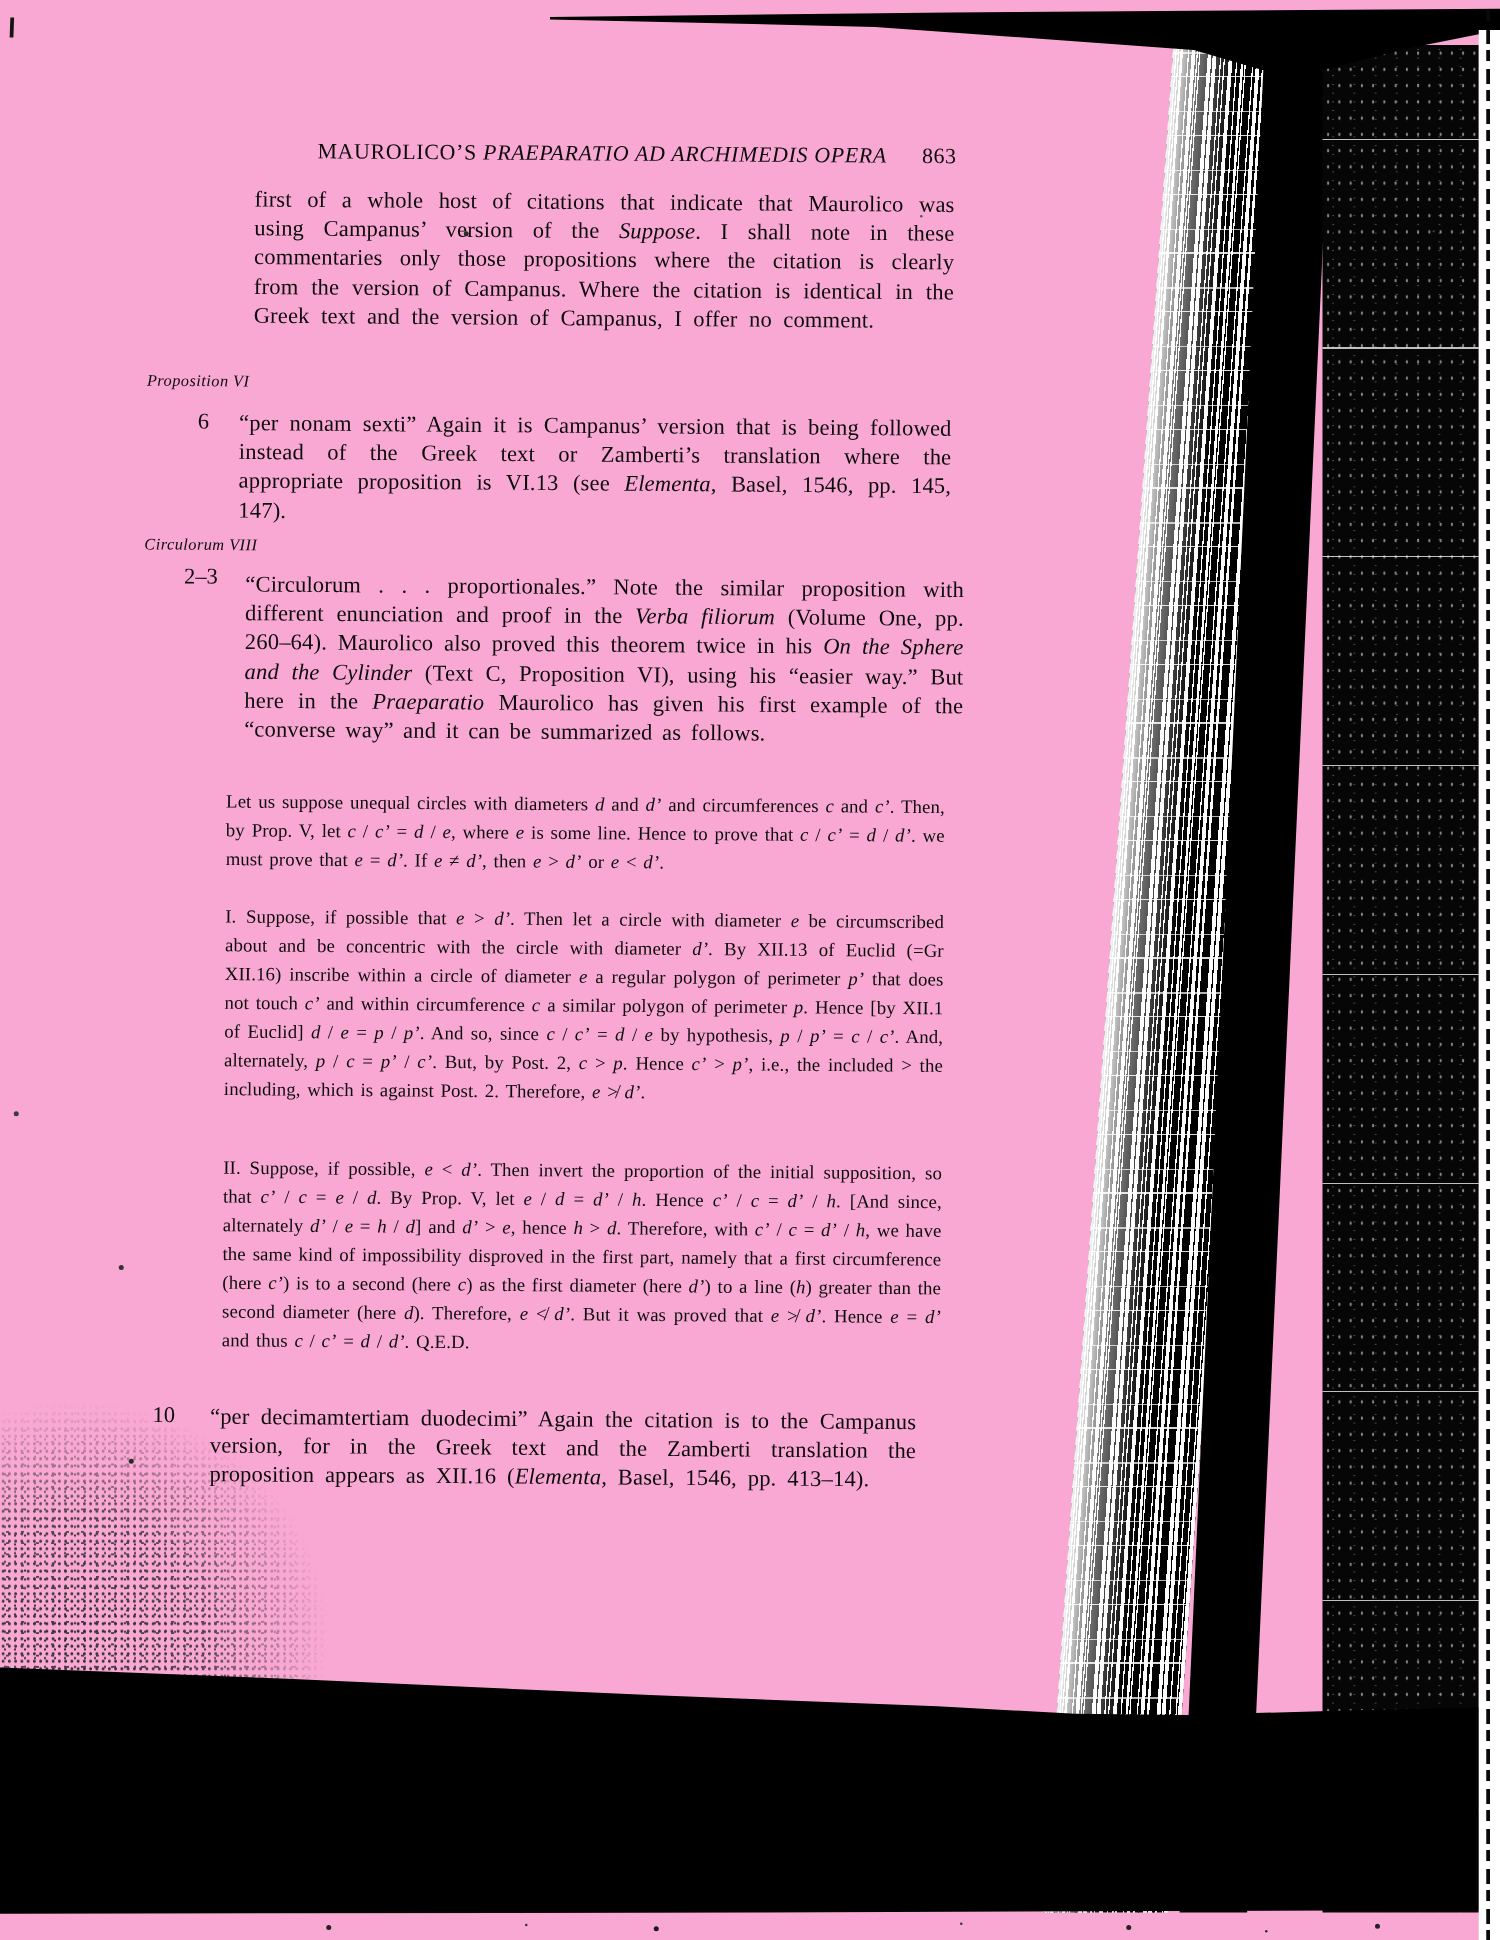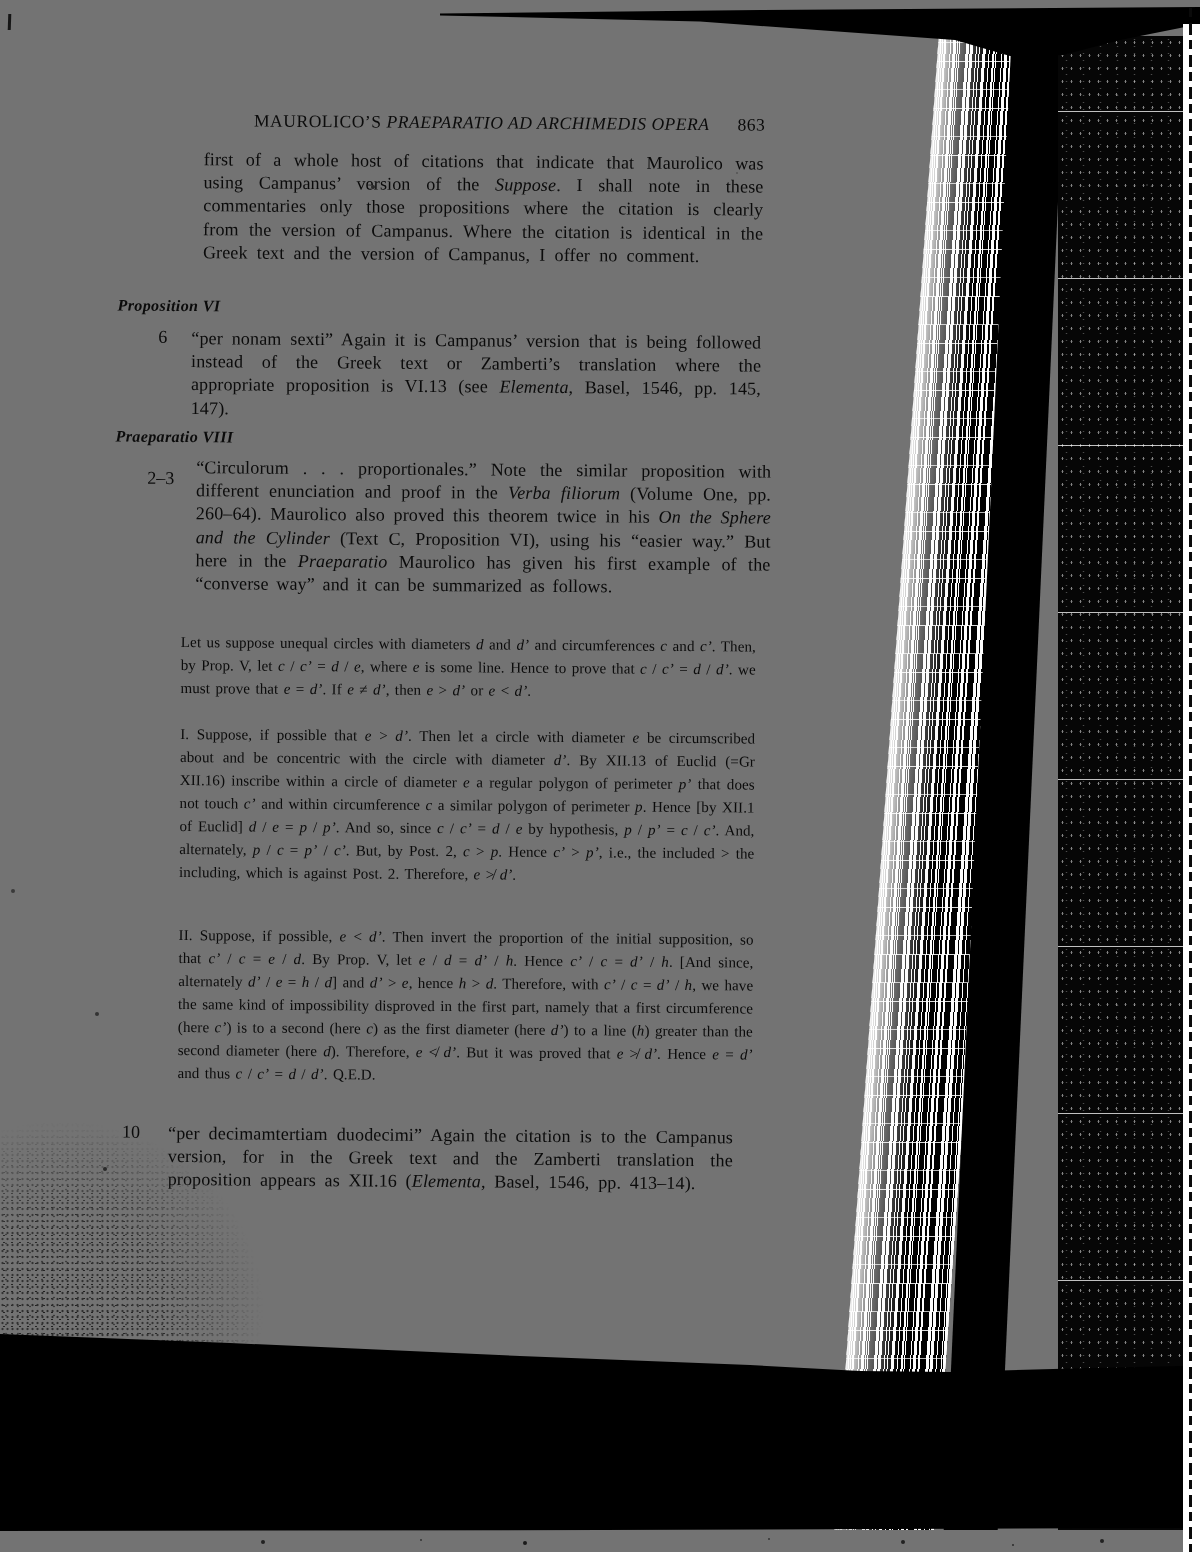--- a/index.html
+++ b/index.html
@@ -1,33 +1,33 @@
 <!DOCTYPE html>
 <html><head>
 <meta charset="utf-8">
 <style>
   html,body { margin:0; padding:0; background:#ffffff; }
   .canvas {
     position:relative; width:1200px; height:1552px; overflow:hidden;
-    background:#737373; color:#0b0b0b;
+    background:#f9a8d4; color:#0b0b0b;
     font-family:"Liberation Serif","DejaVu Serif",serif;
   }
   
   .text-layer { position:absolute; inset:0; transform:rotate(0.45deg); transform-origin:180px 120px; }
   .header { position:absolute; left:254px; top:110px; font-size:17.5px; letter-spacing:0.55px; white-space:nowrap; }
   .pagenum { margin-left:28px; letter-spacing:0.5px; }
   .block { position:absolute; margin:0; text-align:justify; }
   .main-text { font-size:18px; line-height:23.2px; word-spacing:4px; letter-spacing:0.15px; }
   .intro { left:204px; top:148px; width:560px; word-spacing:4.5px; }
-  .prop-heading { position:absolute; margin:0; font-size:16px; font-weight:bold; font-style:italic; letter-spacing:0.4px; }
+  .prop-heading { position:absolute; margin:0; font-size:13px; font-weight:normal; font-style:italic; letter-spacing:0.4px; }
   .h-vi   { left:119px; top:297px; }
   .h-viii { left:118px; top:428px; }
   .item-num { position:absolute; font-size:18px; }
   .num-6  { left:160px; top:327px; }
-  .num-23 { left:150px; top:468px; }
+  .num-23 { left:150px; top:451px; }
   .num-10 { left:130px; top:1122px; }
   .body-6  { left:193px; top:327px;  width:570px; }
   .body-23 { left:199px; top:456px;  width:575px; word-spacing:3px; }
   .body-10 { left:176px; top:1122px; width:565px; }
   .quote-p { position:absolute; left:185px; width:575px; margin:0; text-align:justify;
              font-size:15px; line-height:23px; word-spacing:1.5px; letter-spacing:0.1px; }
   .q1 { top:631px; } .q2 { top:723px; } .q3 { top:924px; }
 
   
   .artifact { position:absolute; pointer-events:none; }
@@ -84,21 +84,21 @@
       <span><span>MAUROLICO’S </span><i>PRAEPARATIO AD ARCHIMEDIS OPERA</i></span><span class="pagenum">863</span>
     </div>
 
     <p class="block main-text intro"><span>first of a whole host of citations that indicate that Maurolico was using Campanus’ version of the </span><i>Suppose</i><span>. I shall note in these commentaries only those propositions where the citation is clearly from the version of Campanus. Where the citation is identical in the Greek text and the version of Campanus, I offer no comment.</span></p>
 
     <h3 class="prop-heading h-vi">Proposition VI</h3>
 
     <span class="item-num num-6">6</span>
     <p class="block main-text body-6"><span>“per nonam sexti” Again it is Campanus’ version that is being followed instead of the Greek text or Zamberti’s translation where the appropriate proposition is VI.13 (see </span><i>Elementa</i><span>, Basel, 1546, pp. 145, 147).</span></p>
 
-    <h3 class="prop-heading h-viii">Praeparatio VIII</h3>
+    <h3 class="prop-heading h-viii">Circulorum VIII</h3>
 
     <span class="item-num num-23">2–3</span>
     <p class="block main-text body-23"><span>“Circulorum . . . proportionales.” Note the similar proposition with different enunciation and proof in the </span><i>Verba filiorum</i><span> (Volume One, pp. 260–64). Maurolico also proved this theorem twice in his </span><i>On the Sphere and the Cylinder</i><span> (Text C, Proposition VI), using his “easier way.” But here in the </span><i>Praeparatio</i><span> Maurolico has given his first example of the “converse way” and it can be summarized as follows.</span></p>
 
     <p class="quote-p q1"><span>Let us suppose unequal circles with diameters </span><i>d</i><span> and </span><i>d’</i><span> and circumferences </span><i>c</i><span> and </span><i>c’</i><span>. Then, by Prop. V, let </span><i>c</i><span> / </span><i>c’</i><span> = </span><i>d</i><span> / </span><i>e</i><span>, where </span><i>e</i><span> is some line. Hence to prove that </span><i>c</i><span> / </span><i>c’</i><span> = </span><i>d</i><span> / </span><i>d’</i><span>. we must prove that </span><i>e</i><span> = </span><i>d’</i><span>. If </span><i>e</i><span> ≠ </span><i>d’</i><span>, then </span><i>e</i><span> &gt; </span><i>d’</i><span> or </span><i>e</i><span> &lt; </span><i>d’</i><span>.</span></p>
     <p class="quote-p q2"><span>I. Suppose, if possible that </span><i>e</i><span> &gt; </span><i>d’</i><span>. Then let a circle with diameter </span><i>e</i><span> be circumscribed about and be concentric with the circle with diameter </span><i>d’</i><span>. By XII.13 of Euclid (=Gr XII.16) inscribe within a circle of diameter </span><i>e</i><span> a regular polygon of perimeter </span><i>p’</i><span> that does not touch </span><i>c’</i><span> and within circumference </span><i>c</i><span> a similar polygon of perimeter </span><i>p</i><span>. Hence [by XII.1 of Euclid] </span><i>d</i><span> / </span><i>e</i><span> = </span><i>p</i><span> / </span><i>p’</i><span>. And so, since </span><i>c</i><span> / </span><i>c’</i><span> = </span><i>d</i><span> / </span><i>e</i><span> by hypothesis, </span><i>p</i><span> / </span><i>p’</i><span> = </span><i>c</i><span> / </span><i>c’</i><span>. And, alternately, </span><i>p</i><span> / </span><i>c</i><span> = </span><i>p’</i><span> / </span><i>c’</i><span>. But, by Post. 2, </span><i>c</i><span> &gt; </span><i>p</i><span>. Hence </span><i>c’</i><span> &gt; </span><i>p’</i><span>, i.e., the included &gt; the including, which is against Post. 2. Therefore, </span><i>e</i><span> ≯ </span><i>d’</i><span>.</span></p>
     <p class="quote-p q3"><span>II. Suppose, if possible, </span><i>e</i><span> &lt; </span><i>d’</i><span>. Then invert the proportion of the initial supposition, so that </span><i>c’</i><span> / </span><i>c</i><span> = </span><i>e</i><span> / </span><i>d</i><span>. By Prop. V, let </span><i>e</i><span> / </span><i>d</i><span> = </span><i>d’</i><span> / </span><i>h</i><span>. Hence </span><i>c’</i><span> / </span><i>c</i><span> = </span><i>d’</i><span> / </span><i>h</i><span>. [And since, alternately </span><i>d’</i><span> / </span><i>e</i><span> = </span><i>h</i><span> / </span><i>d</i><span>] and </span><i>d’</i><span> &gt; </span><i>e</i><span>, hence </span><i>h</i><span> &gt; </span><i>d</i><span>. Therefore, with </span><i>c’</i><span> / </span><i>c</i><span> = </span><i>d’</i><span> / </span><i>h</i><span>, we have the same kind of impossibility disproved in the first part, namely that a first circumference (here </span><i>c’</i><span>) is to a second (here </span><i>c</i><span>) as the first diameter (here </span><i>d’</i><span>) to a line (</span><i>h</i><span>) greater than the second diameter (here </span><i>d</i><span>). Therefore, </span><i>e</i><span> ≮ </span><i>d’</i><span>. But it was proved that </span><i>e</i><span> ≯ </span><i>d’</i><span>. Hence </span><i>e</i><span> = </span><i>d’</i><span> and thus </span><i>c</i><span> / </span><i>c’</i><span> = </span><i>d</i><span> / </span><i>d’</i><span>. Q.E.D.</span></p>
 
     <span class="item-num num-10">10</span>
     <p class="block main-text body-10"><span>“per decimamtertiam duodecimi” Again the citation is to the Campanus version, for in the Greek text and the Zamberti translation the proposition appears as XII.16 (</span><i>Elementa</i><span>, Basel, 1546, pp. 413–14).</span></p>

